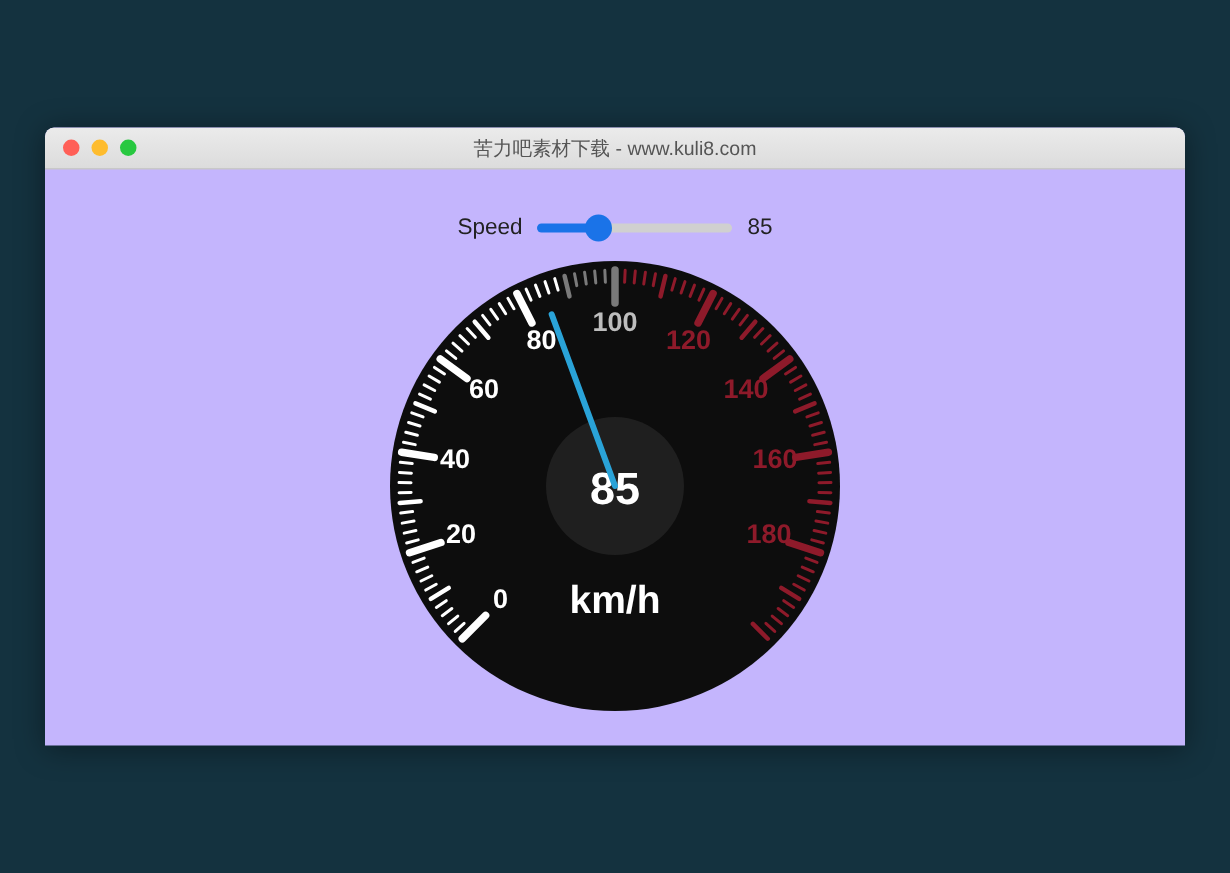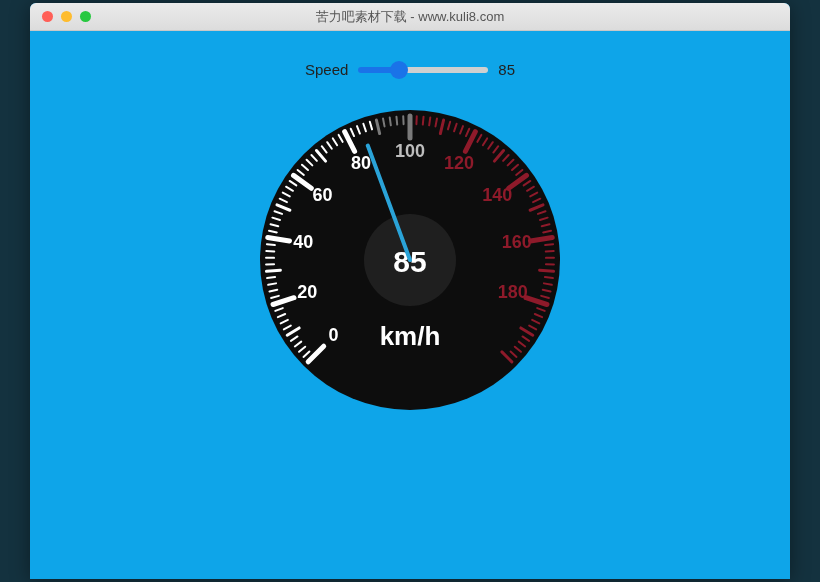--- a/index.html
+++ b/index.html
@@ -7,22 +7,22 @@
     background: #14323f;
     font-family: -apple-system, BlinkMacSystemFont, "Segoe UI", Arial, sans-serif;
     display: flex;
     align-items: center;
     justify-content: center;
     min-height: 582px;
     width: 820px;
   }
   .browser-window {
     width: 760px;
-    height: 576px;
-    background: #0ea5e9;
+    height: 412px;
+    background: #c4b5fd;
     border-radius: 6px 6px 0 0;
     box-shadow: 0 2px 20px rgba(0,0,0,0.4);
     overflow: hidden;
   }
   .titlebar {
     height: 28px;
     background: linear-gradient(#ebebeb, #dcdcdc);
     border-bottom: 1px solid #c8c8c8;
     display: flex;
     align-items: center;
@@ -50,21 +50,21 @@
     display: flex;
     flex-direction: column;
     align-items: center;
   }
   .slider-row {
     display: flex;
     align-items: center;
     gap: 10px;
     font-size: 15px;
     color: #222;
-    margin-bottom: 22px;
+    margin-bottom: 4px;
   }
   .slider {
     -webkit-appearance: none;
     width: 130px;
     height: 6px;
     border-radius: 3px;
     outline: none;
   }
   .slider::-webkit-slider-thumb {
     -webkit-appearance: none;

